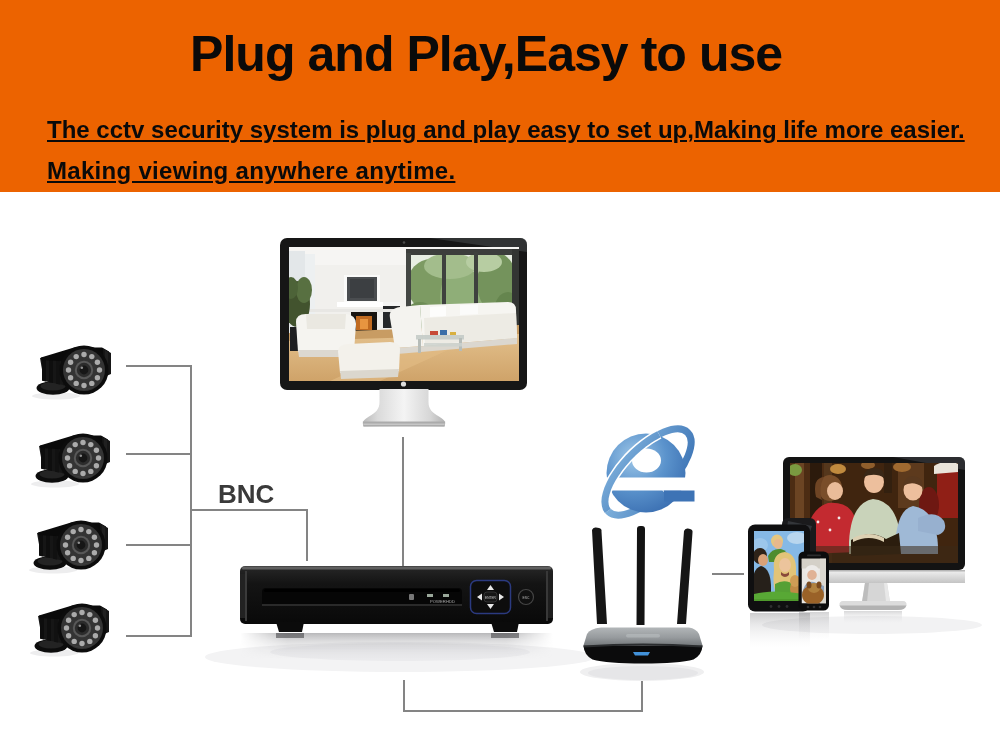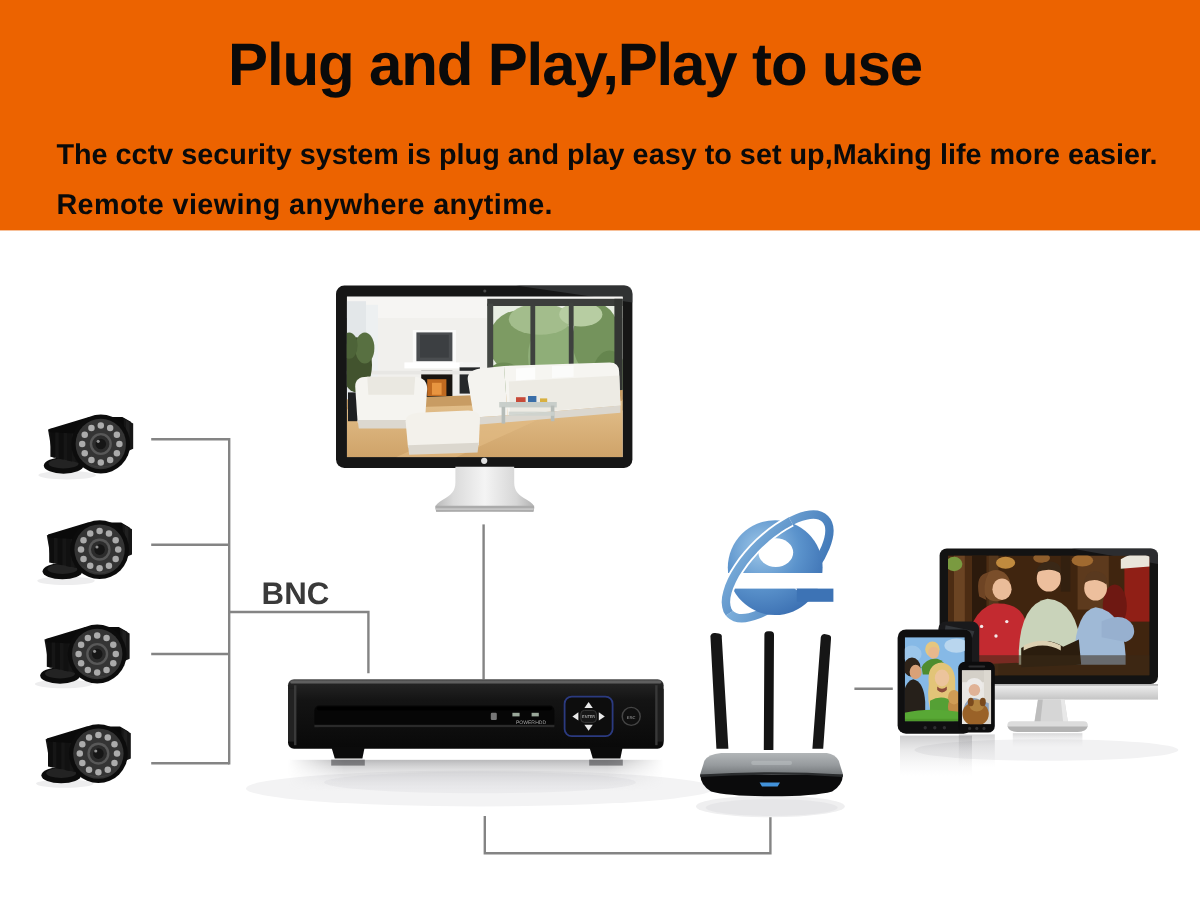--- a/index.html
+++ b/index.html
@@ -1,32 +1,32 @@
 <!DOCTYPE html>
 <html><head>
 <meta charset="utf-8">
 <style>
   html,body{margin:0;padding:0;}
   body{width:1000px;height:749px;position:relative;background:#fff;overflow:hidden;
        font-family:"Liberation Sans",sans-serif;}
   #band{position:absolute;left:0;top:0;width:1000px;height:191.5px;background:#ec6300;}
   #title{position:absolute;left:190px;top:29px;font-size:50px;font-weight:bold;color:#0a0a0a;
          letter-spacing:-0.95px;line-height:1;white-space:nowrap;}
-  .sub{position:absolute;left:47px;font-size:24px;font-weight:bold;color:#0a0a0a;line-height:1;white-space:nowrap;}
+  .sub{position:absolute;left:47px;font-size:24px;font-weight:bold;color:#0a0a0a;line-height:1;white-space:nowrap;text-decoration:underline;}
   #sub1{top:117.5px;}
   #sub2{top:158.5px;letter-spacing:0.3px;}
   #bnc{position:absolute;left:218px;top:480.5px;font-size:26px;color:#3a3a3a;line-height:1;font-weight:bold;}
   svg{position:absolute;left:0;top:0;}
 </style>
 </head>
 <body>
 <div id="band"></div>
-<div id="title">Plug and Play,Play to use</div>
+<div id="title">Plug and Play,Easy to use</div>
 <div class="sub" id="sub1">The cctv security system is plug and play easy to set up,Making life more easier.</div>
-<div class="sub" id="sub2">Remote viewing anywhere anytime.</div>
+<div class="sub" id="sub2">Making viewing anywhere anytime.</div>
 <div id="bnc">BNC</div>
 <svg width="1000" height="749" viewBox="0 0 1000 749">
 <defs>
   <linearGradient id="dvrFace" x1="0" y1="0" x2="0" y2="1">
     <stop offset="0" stop-color="#4d4d4d"></stop>
     <stop offset="0.07" stop-color="#232323"></stop>
     <stop offset="0.3" stop-color="#141414"></stop>
     <stop offset="1" stop-color="#090909"></stop>
   </linearGradient>
   <linearGradient id="standGrad2" x1="0" y1="0" x2="1" y2="0">

